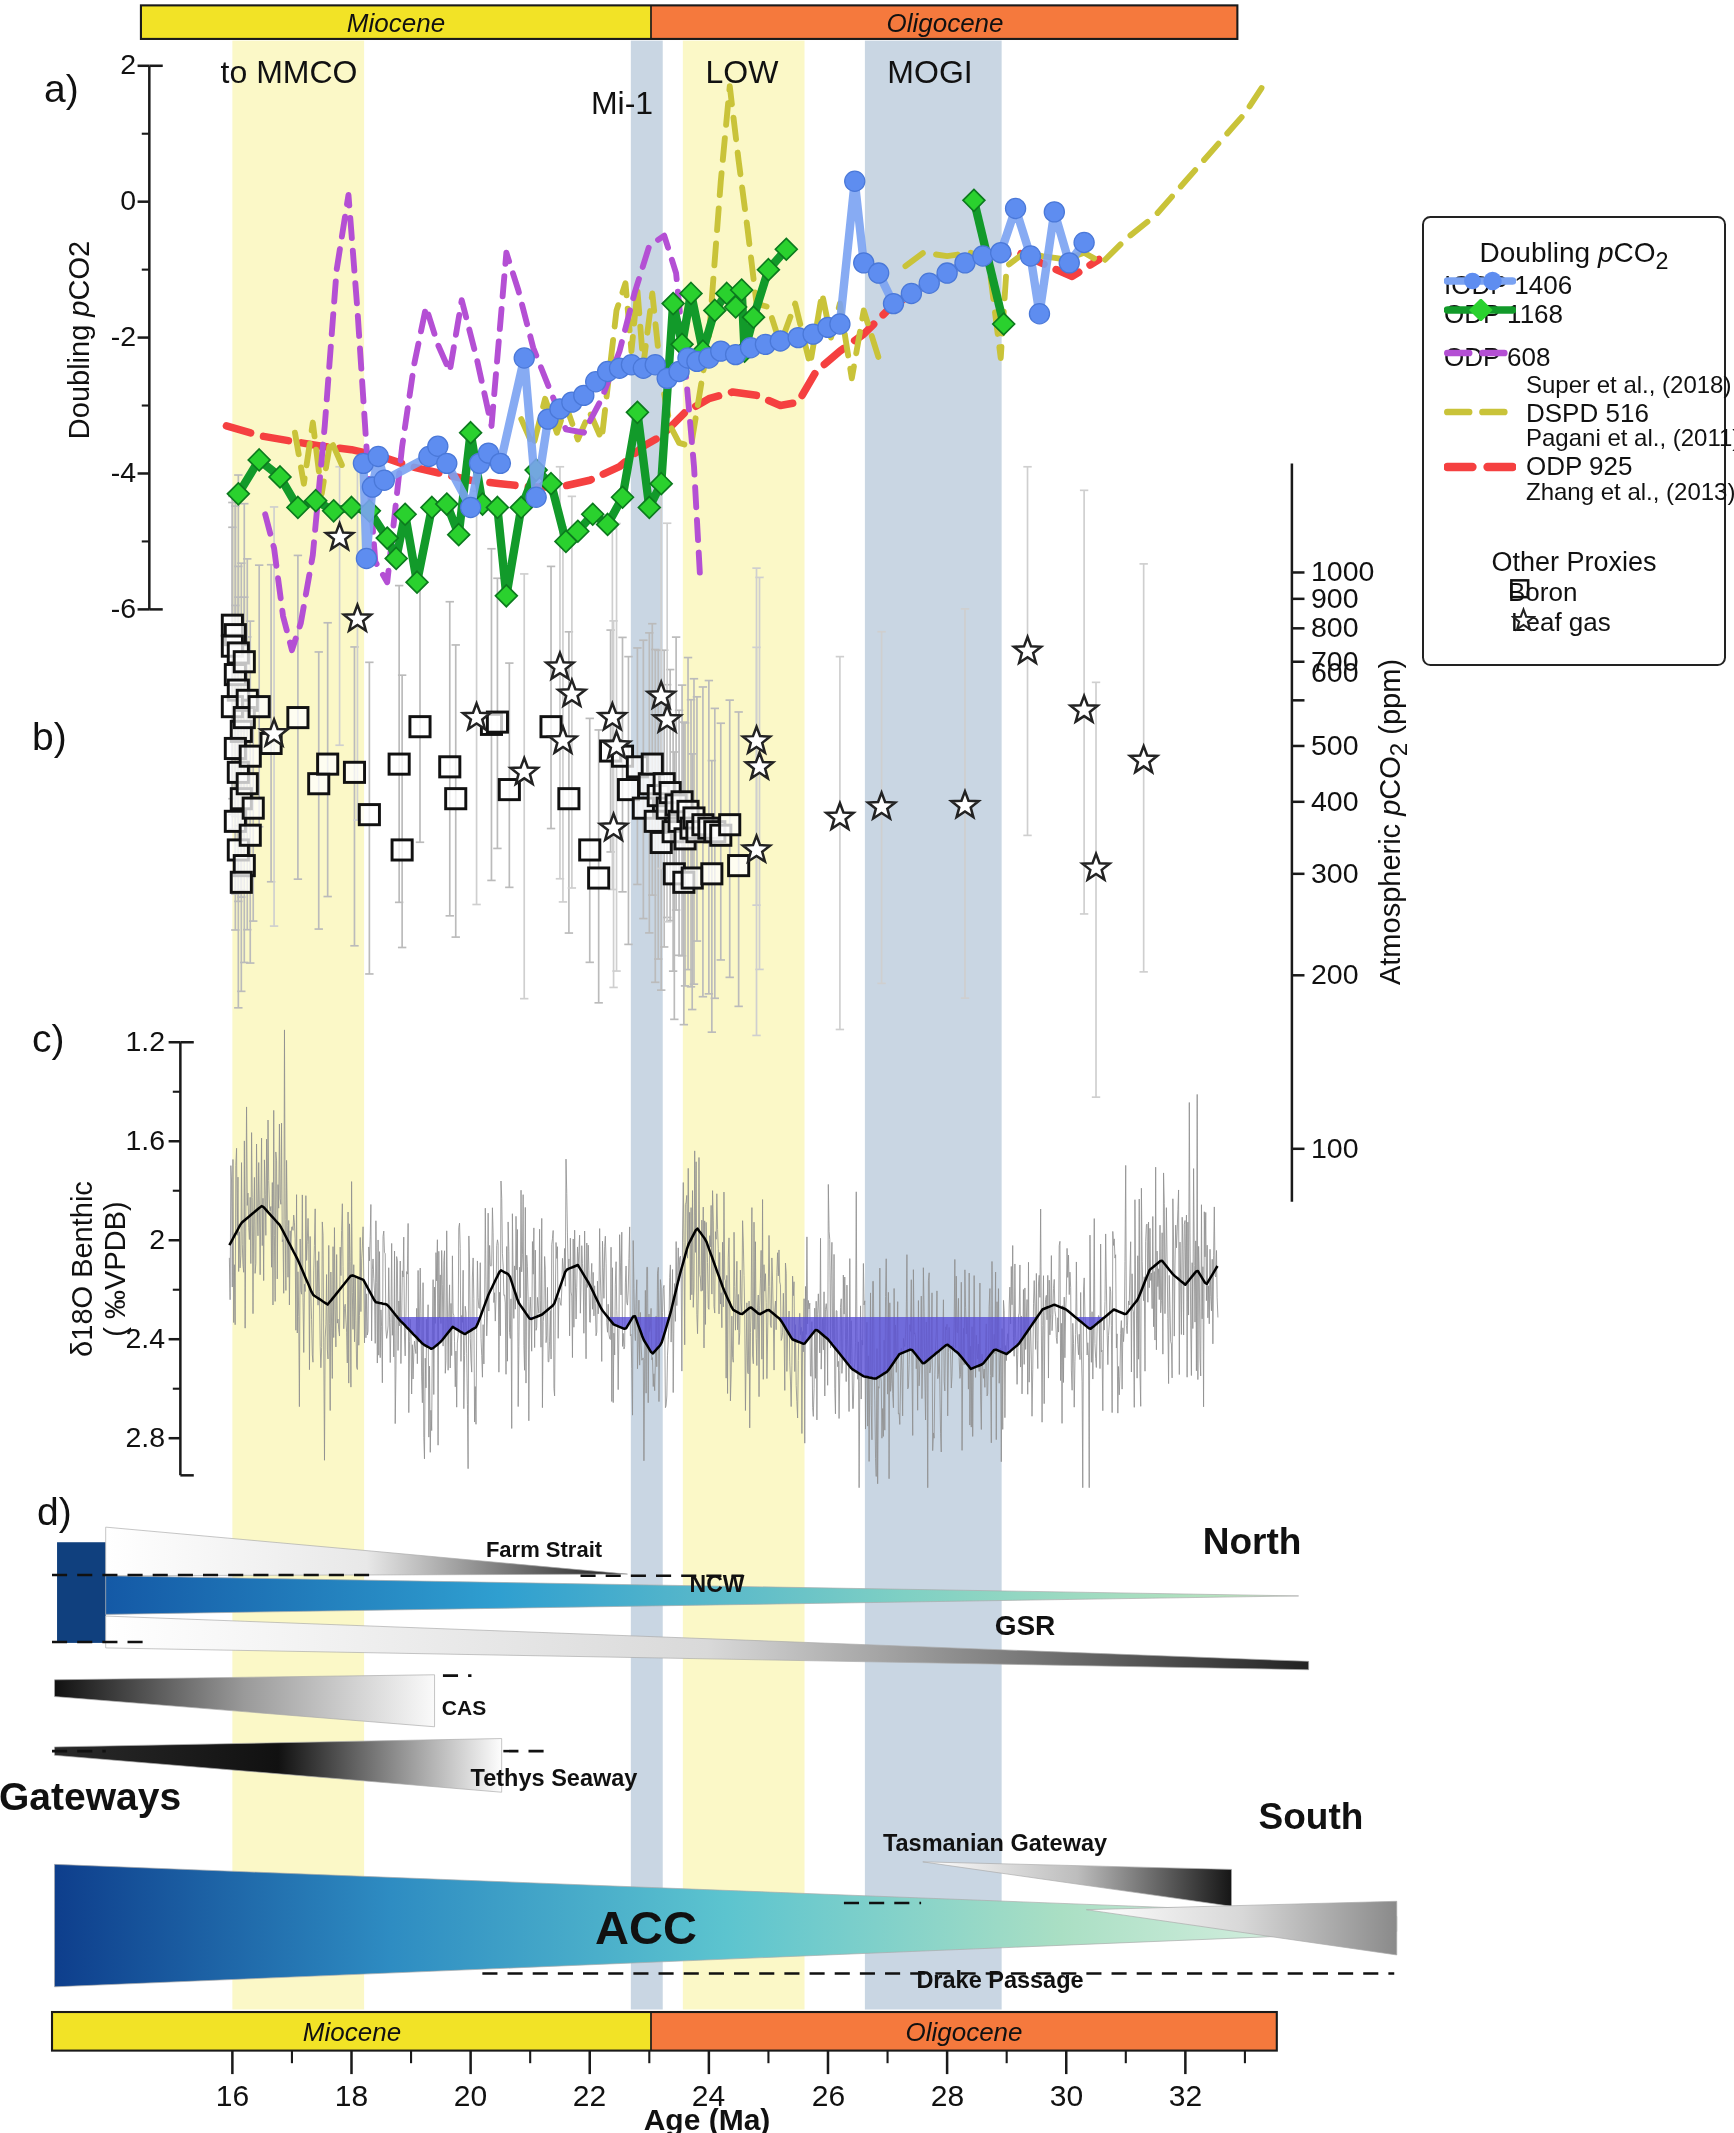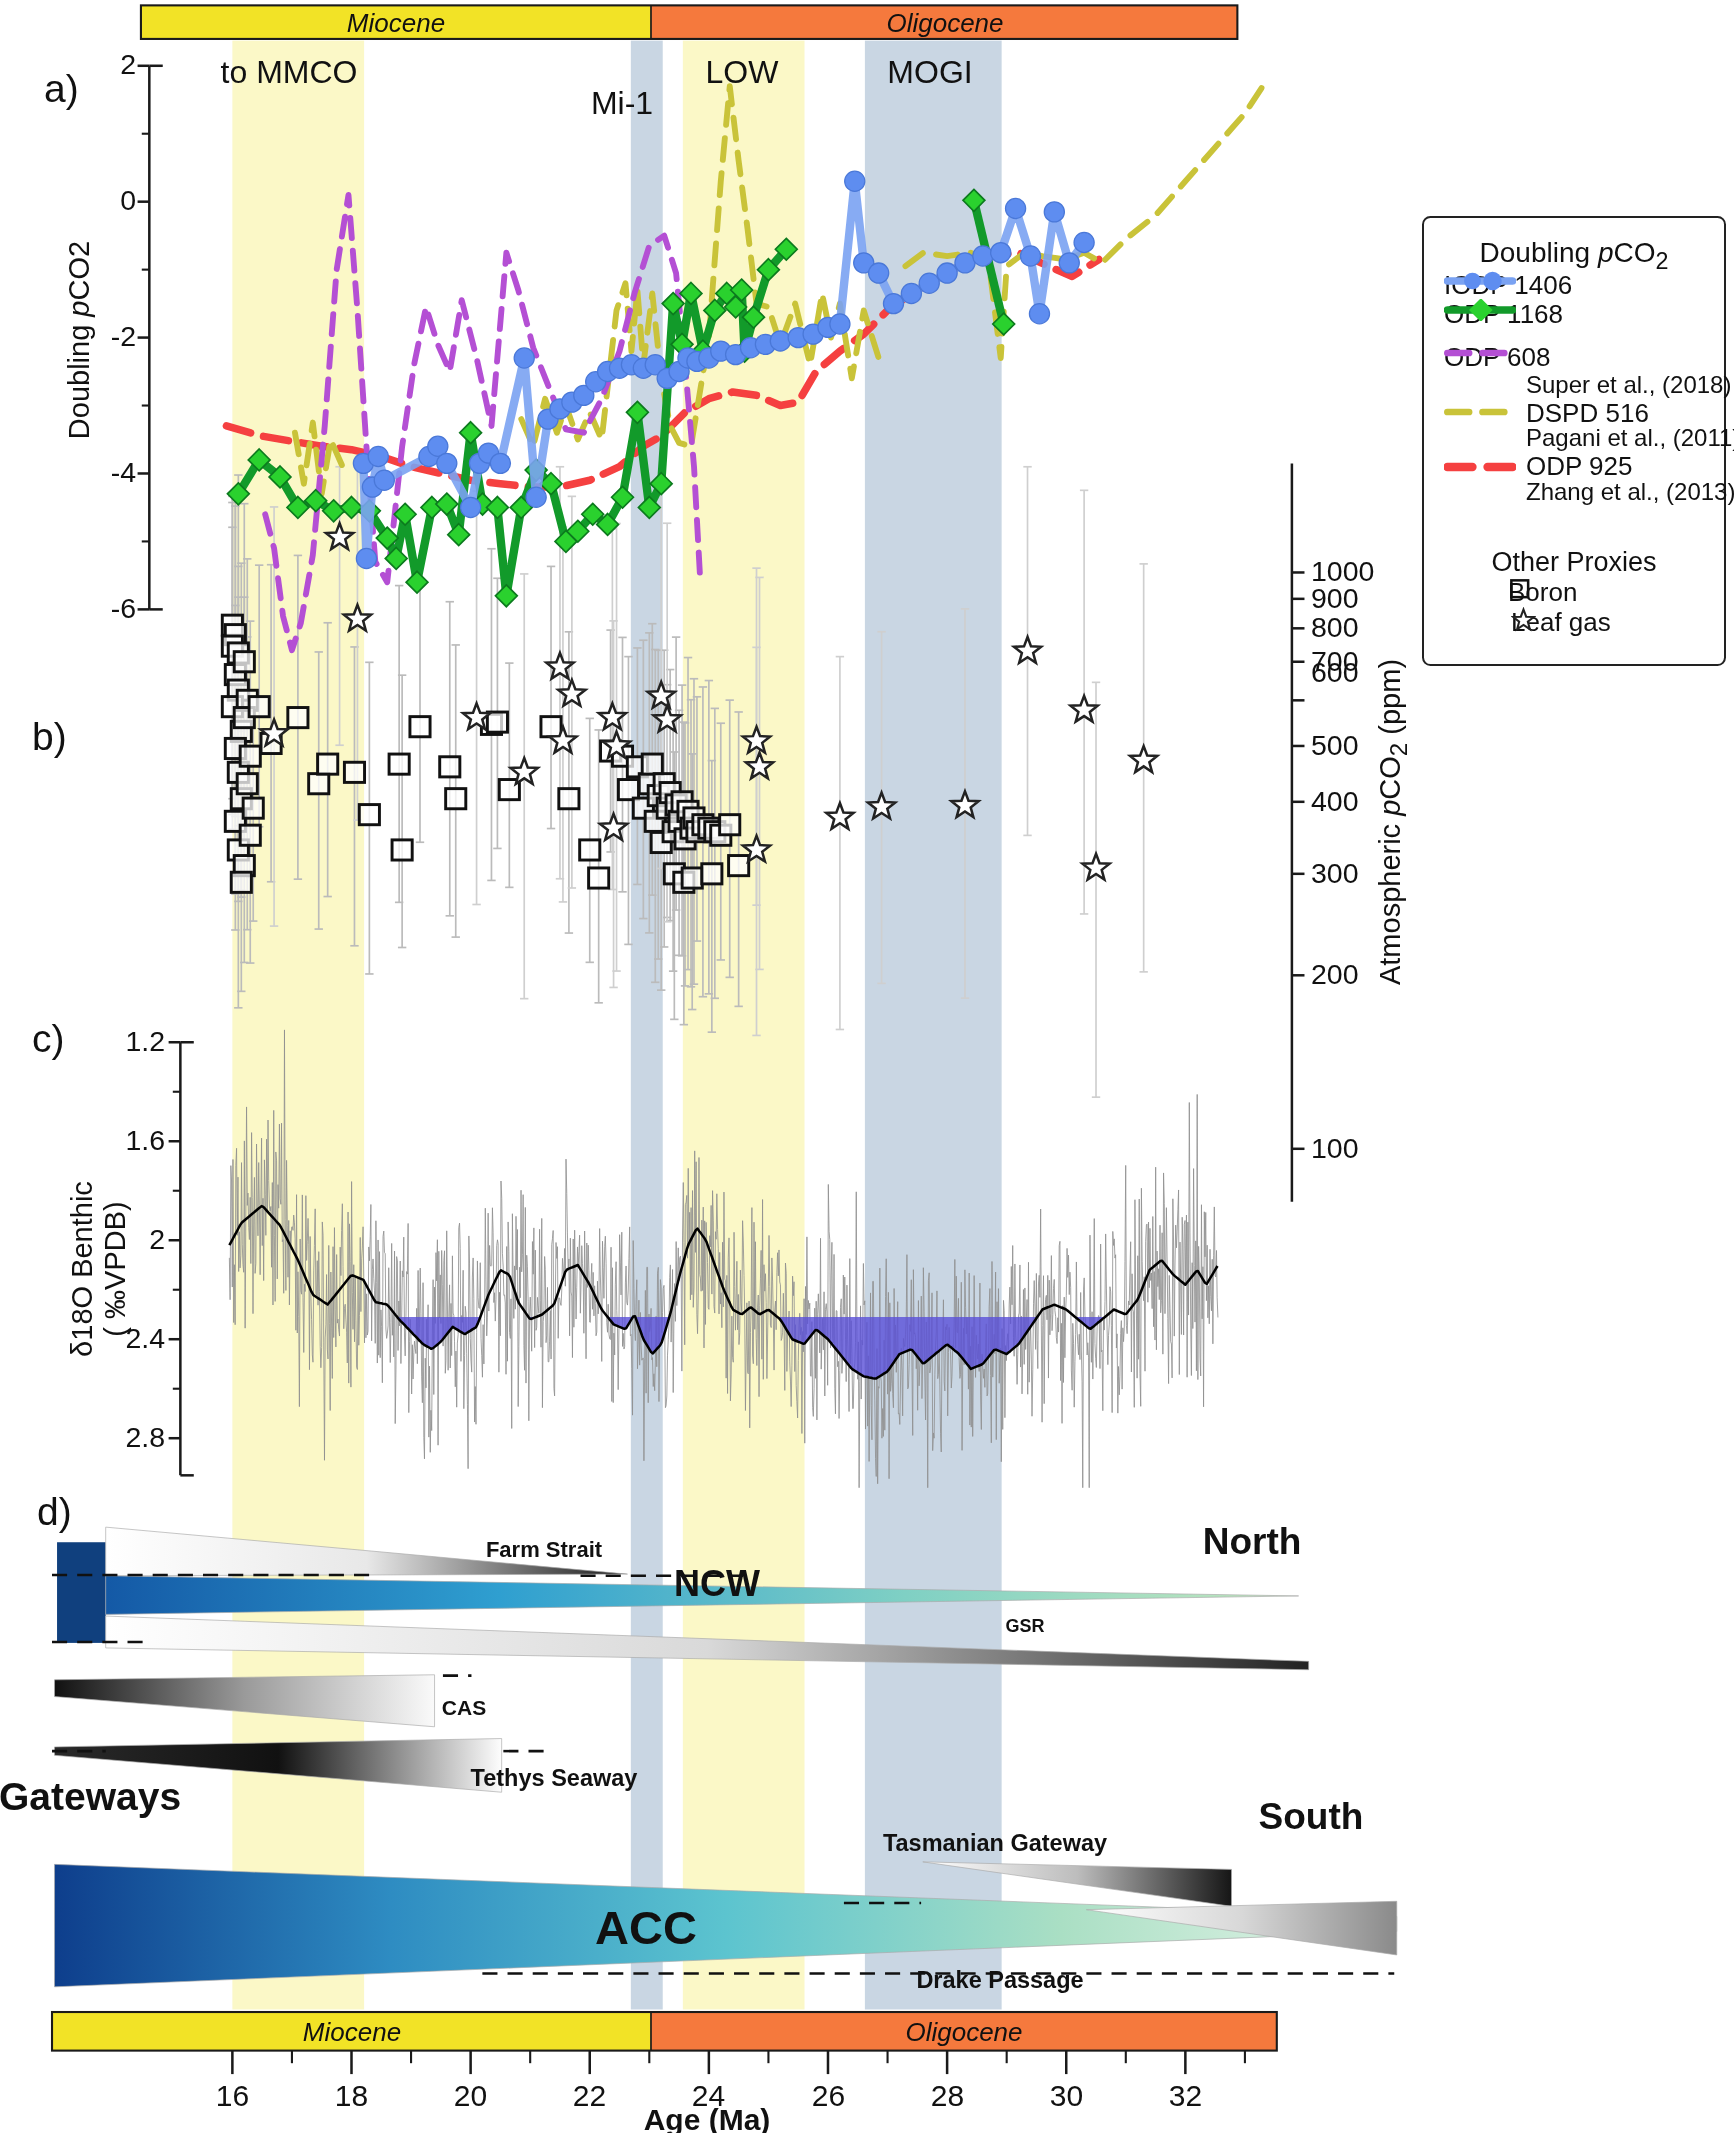--- a/index.html
+++ b/index.html
@@ -747,22 +747,22 @@
       <span class="abs tick tick-x" style="left: 795px; top: 2079px; width: 67px;">26</span>
       <span class="abs tick tick-x" style="left: 914px; top: 2079px; width: 67px;">28</span>
       <span class="abs tick tick-x" style="left: 1033px; top: 2079px; width: 67px;">30</span>
       <span class="abs tick tick-x" style="left: 1152px; top: 2079px; width: 67px;">32</span>
     </div>
 
   <div class="abs gw" style="left:1252px;top:1542px;font-size:37px;">North</div>
   <div class="abs gw" style="left:1311px;top:1817px;font-size:37px;">South</div>
   <div class="abs gw rot" style="left:25px;top:1797px;font-size:39px;">Ocean Gateways</div>
   <div class="abs gw" style="left:544px;top:1550px;font-size:22px;">Farm Strait</div>
-  <div class="abs gw" style="left:717px;top:1584px;font-size:36px;">NCW</div>
-  <div class="abs gw" style="left:1025px;top:1626px;font-size:18px;">GSR</div>
+  <div class="abs gw" style="left:717px;top:1584px;font-size:23px;">NCW</div>
+  <div class="abs gw" style="left:1025px;top:1626px;font-size:28px;">GSR</div>
   <div class="abs gw" style="left:464px;top:1708px;font-size:21px;">CAS</div>
   <div class="abs gw" style="left:554px;top:1778px;font-size:23.5px;">Tethys Seaway</div>
   <div class="abs gw" style="left:646px;top:1927px;font-size:47px;">ACC</div>
   <div class="abs gw" style="left:995px;top:1843px;font-size:23.5px;">Tasmanian Gateway</div>
   <div class="abs gw" style="left:1000px;top:1980px;font-size:23.5px;">Drake Passage</div>
 
   <div class="legend">
     <div class="lg-title" style="top:18.5px;">
       <span>Doubling </span><i>p</i><span>CO</span><sub>2</sub>
     </div>

